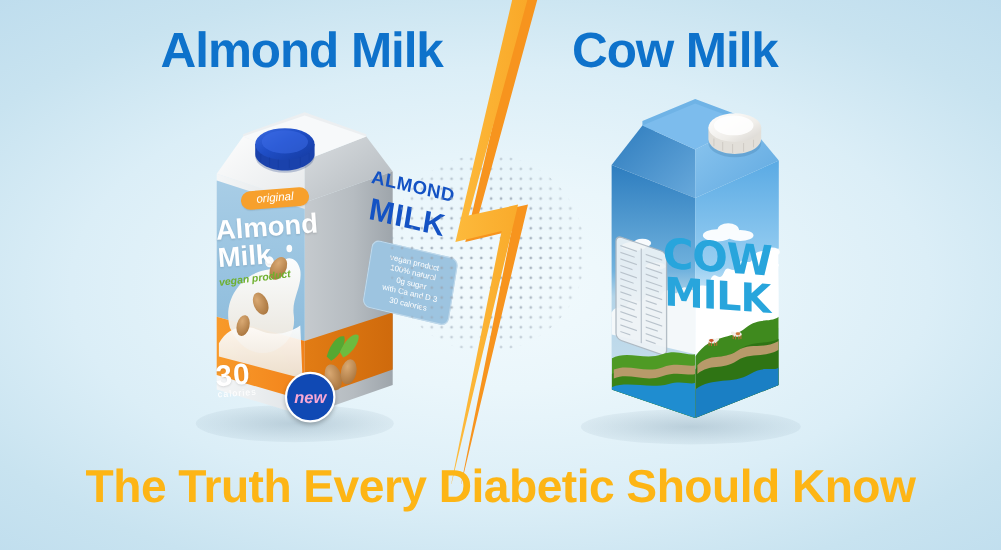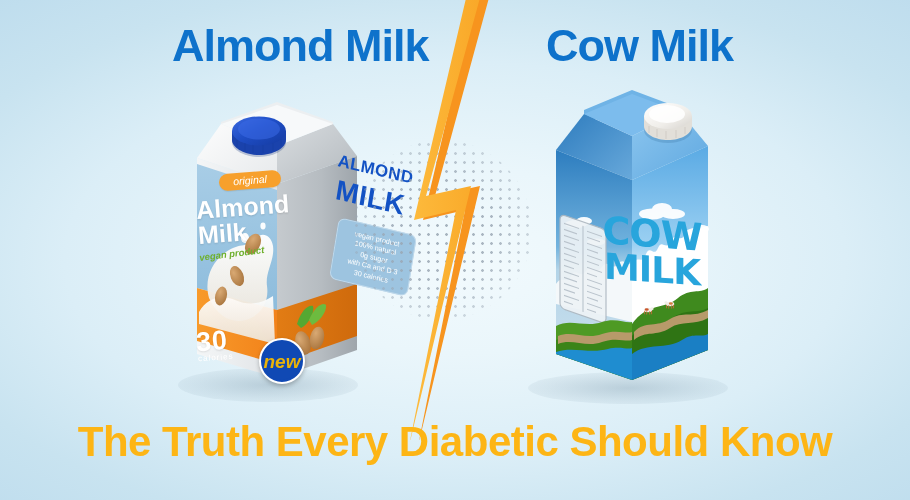--- a/index.html
+++ b/index.html
@@ -11,21 +11,21 @@
   #stage {
     position:relative; width:910px; height:500px; overflow:hidden;
     background:
       radial-gradient(ellipse 78% 72% at 50% 52%, #f2fafd 0%, #eaf6fb 26%, #dbeef7 55%, #c8e3f0 78%, #bddced 100%);
   }
 
   
   .title {
     position:absolute; top:20px;
     font-size:45px; font-weight:bold; color:#0e72cb;
-    letter-spacing:-1px; white-space:nowrap;margin-left:26px;
+    letter-spacing:-1px; white-space:nowrap;
   }
   #title-almond { left:146px; }
   #title-cow { left:520px; }
   #tagline {
     position:absolute; left:0; right:0; top:418px; text-align:center;
     font-size:42px; font-weight:bold; color:#fdb515;
     letter-spacing:-0.5px; white-space:nowrap;
   }
 
   
@@ -84,21 +84,21 @@
     text-shadow:0 1px 2px rgba(0,0,0,.12);
   }
   #alm-cal-word {
     left:13px; top:255px; font-size:8px; letter-spacing:1px;
     transform:rotate(-4deg);
   }
   #alm-new-badge {
     left:74px; top:240px; width:46px; height:46px; border-radius:50%;
     background:#1049b4; border:2.2px solid #fff;
     box-shadow:0 2px 4px rgba(0,0,0,.25), inset 0 0 0 2.6px #1049b4;
-    color:#eab308; font-size:19px; font-style:italic; font-weight:bold;
+    color:#f9a8d4; font-size:15px; font-style:italic; font-weight:bold;
     text-align:center; line-height:44px;
   }
   #alm-side-brand1 {
     left:152px; top:62px; font-size:17px; font-weight:bold; color:#1352c4;
     letter-spacing:.4px; transform:rotate(9.2deg) skewY(4deg);
   }
   #alm-side-brand2 {
     left:150px; top:84px; font-size:28px; font-weight:bold; color:#1352c4;
     letter-spacing:.5px; transform:rotate(9.2deg) skewY(4deg);
   }

